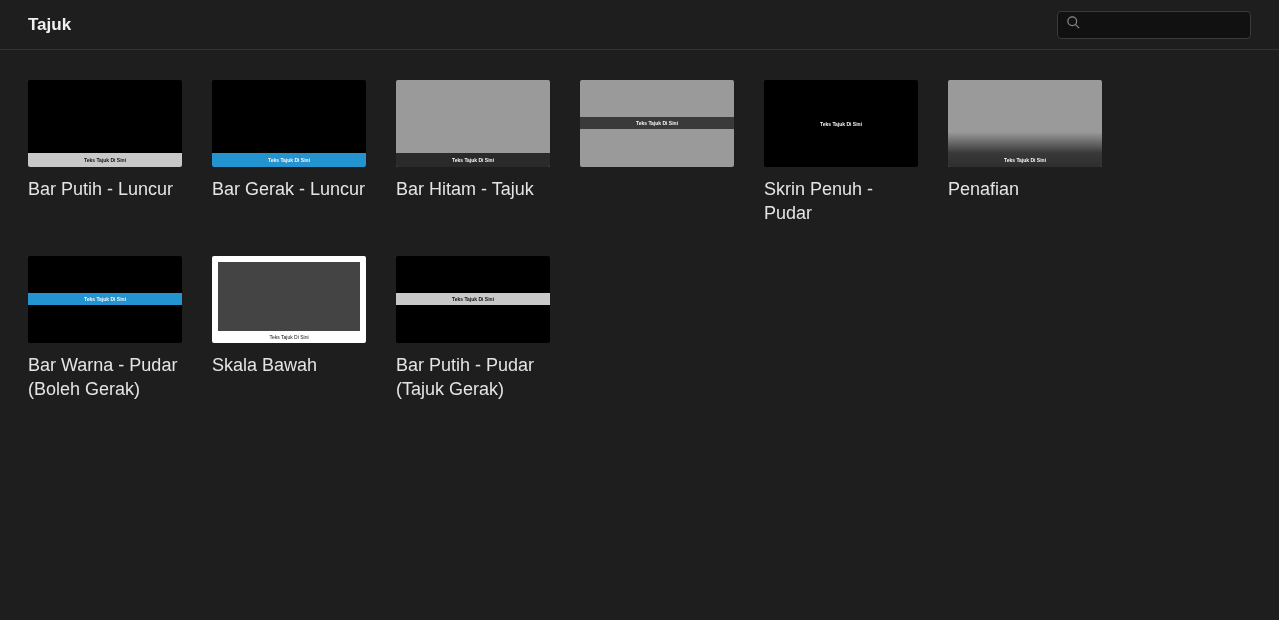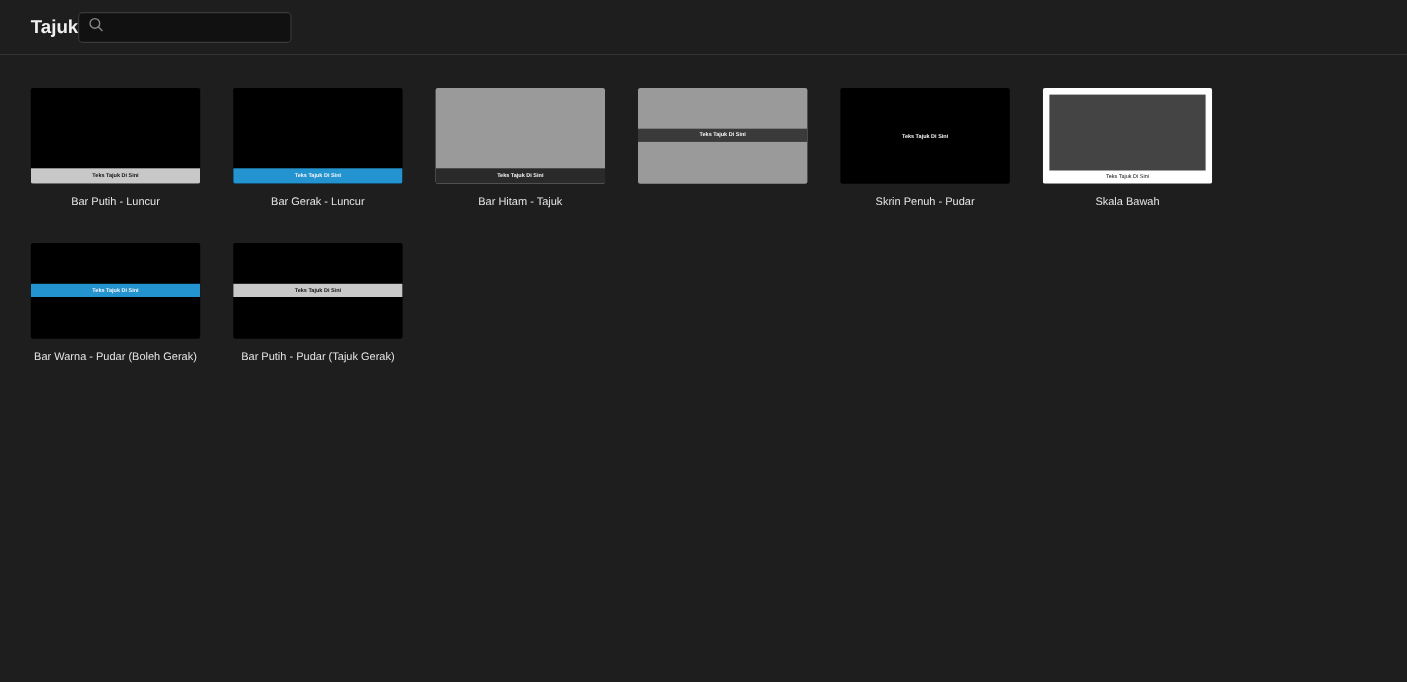--- a/index.html
+++ b/index.html
@@ -10,20 +10,21 @@
     body {
       background: #1e1e1e;
       color: #e0e0e0;
       font-family: -apple-system, BlinkMacSystemFont, "Segoe UI", Helvetica, Arial, sans-serif;
       width: 1279px;
       height: 620px;
       overflow: hidden;
     }
     .header {
       display: flex;
+      justify-content: space-between;
       align-items: center;
       padding: 10px 28px 10px 28px;
       border-bottom: 1px solid #333;
       height: 50px;
     }
     .page-title {
       font-size: 17px;
       font-weight: 600;
       color: #f0f0f0;
     }
@@ -68,22 +69,22 @@
     }
     .thumb {
       width: 154px;
       height: 87px;
       position: relative;
       overflow: hidden;
       border-radius: 2px;
     }
     .item-label {
       margin-top: 10px;
-      font-size: 10px;
-      text-align: center;
+      font-size: 18px;
+      text-align: left;
       color: #e4e4e4;
       line-height: 1.35;
     }
 
     
     .bg-black { background: #000; }
     .bg-gray  { background: #9a9a9a; }
 
     .sample-text {
       font-size: 5px;
@@ -217,42 +218,50 @@
 
   <div class="item">
     <div class="thumb bg-black">
       <span class="center-text sample-text white-text">Teks Tajuk Di Sini</span>
     </div>
     <div class="item-label">Skrin Penuh - Pudar</div>
   </div>
 
 
 
+  <div class="item">
+    <div class="thumb bg-gray">
+      <div class="penafian-grad">
+        <span class="sample-text white-text">Teks Tajuk Di Sini</span>
+      </div>
+    </div>
+    <div class="item-label">Penafian</div>
+  </div>
+
+  <div class="item">
+    <div class="thumb bg-black">
+      <div class="mid-bar bar-blue">
+        <span class="sample-text white-text">Teks Tajuk Di Sini</span>
+      </div>
+    </div>
+    <div class="item-label">Bar Warna - Pudar (Boleh Gerak)</div>
+  </div>
 
   <div class="item">
     <div class="thumb">
       <div class="skala-frame">
         <div class="skala-inner" style="top:6px; bottom:12px; left:6px; right:6px;"></div>
         <div class="skala-label-bottom">Teks Tajuk Di Sini</div>
       </div>
     </div>
     <div class="item-label">Skala Bawah</div>
   </div>
 
   <div class="item">
     <div class="thumb bg-black">
-      <div class="mid-bar bar-blue">
-        <span class="sample-text white-text">Teks Tajuk Di Sini</span>
-      </div>
-    </div>
-    <div class="item-label">Bar Warna - Pudar (Boleh Gerak)</div>
-  </div>
-
-  <div class="item">
-    <div class="thumb bg-black">
       <div class="mid-bar bar-white">
         <span class="sample-text black-text">Teks Tajuk Di Sini</span>
       </div>
     </div>
     <div class="item-label">Bar Putih - Pudar (Tajuk Gerak)</div>
   </div>
 
 </div>
 
 </body></html>

